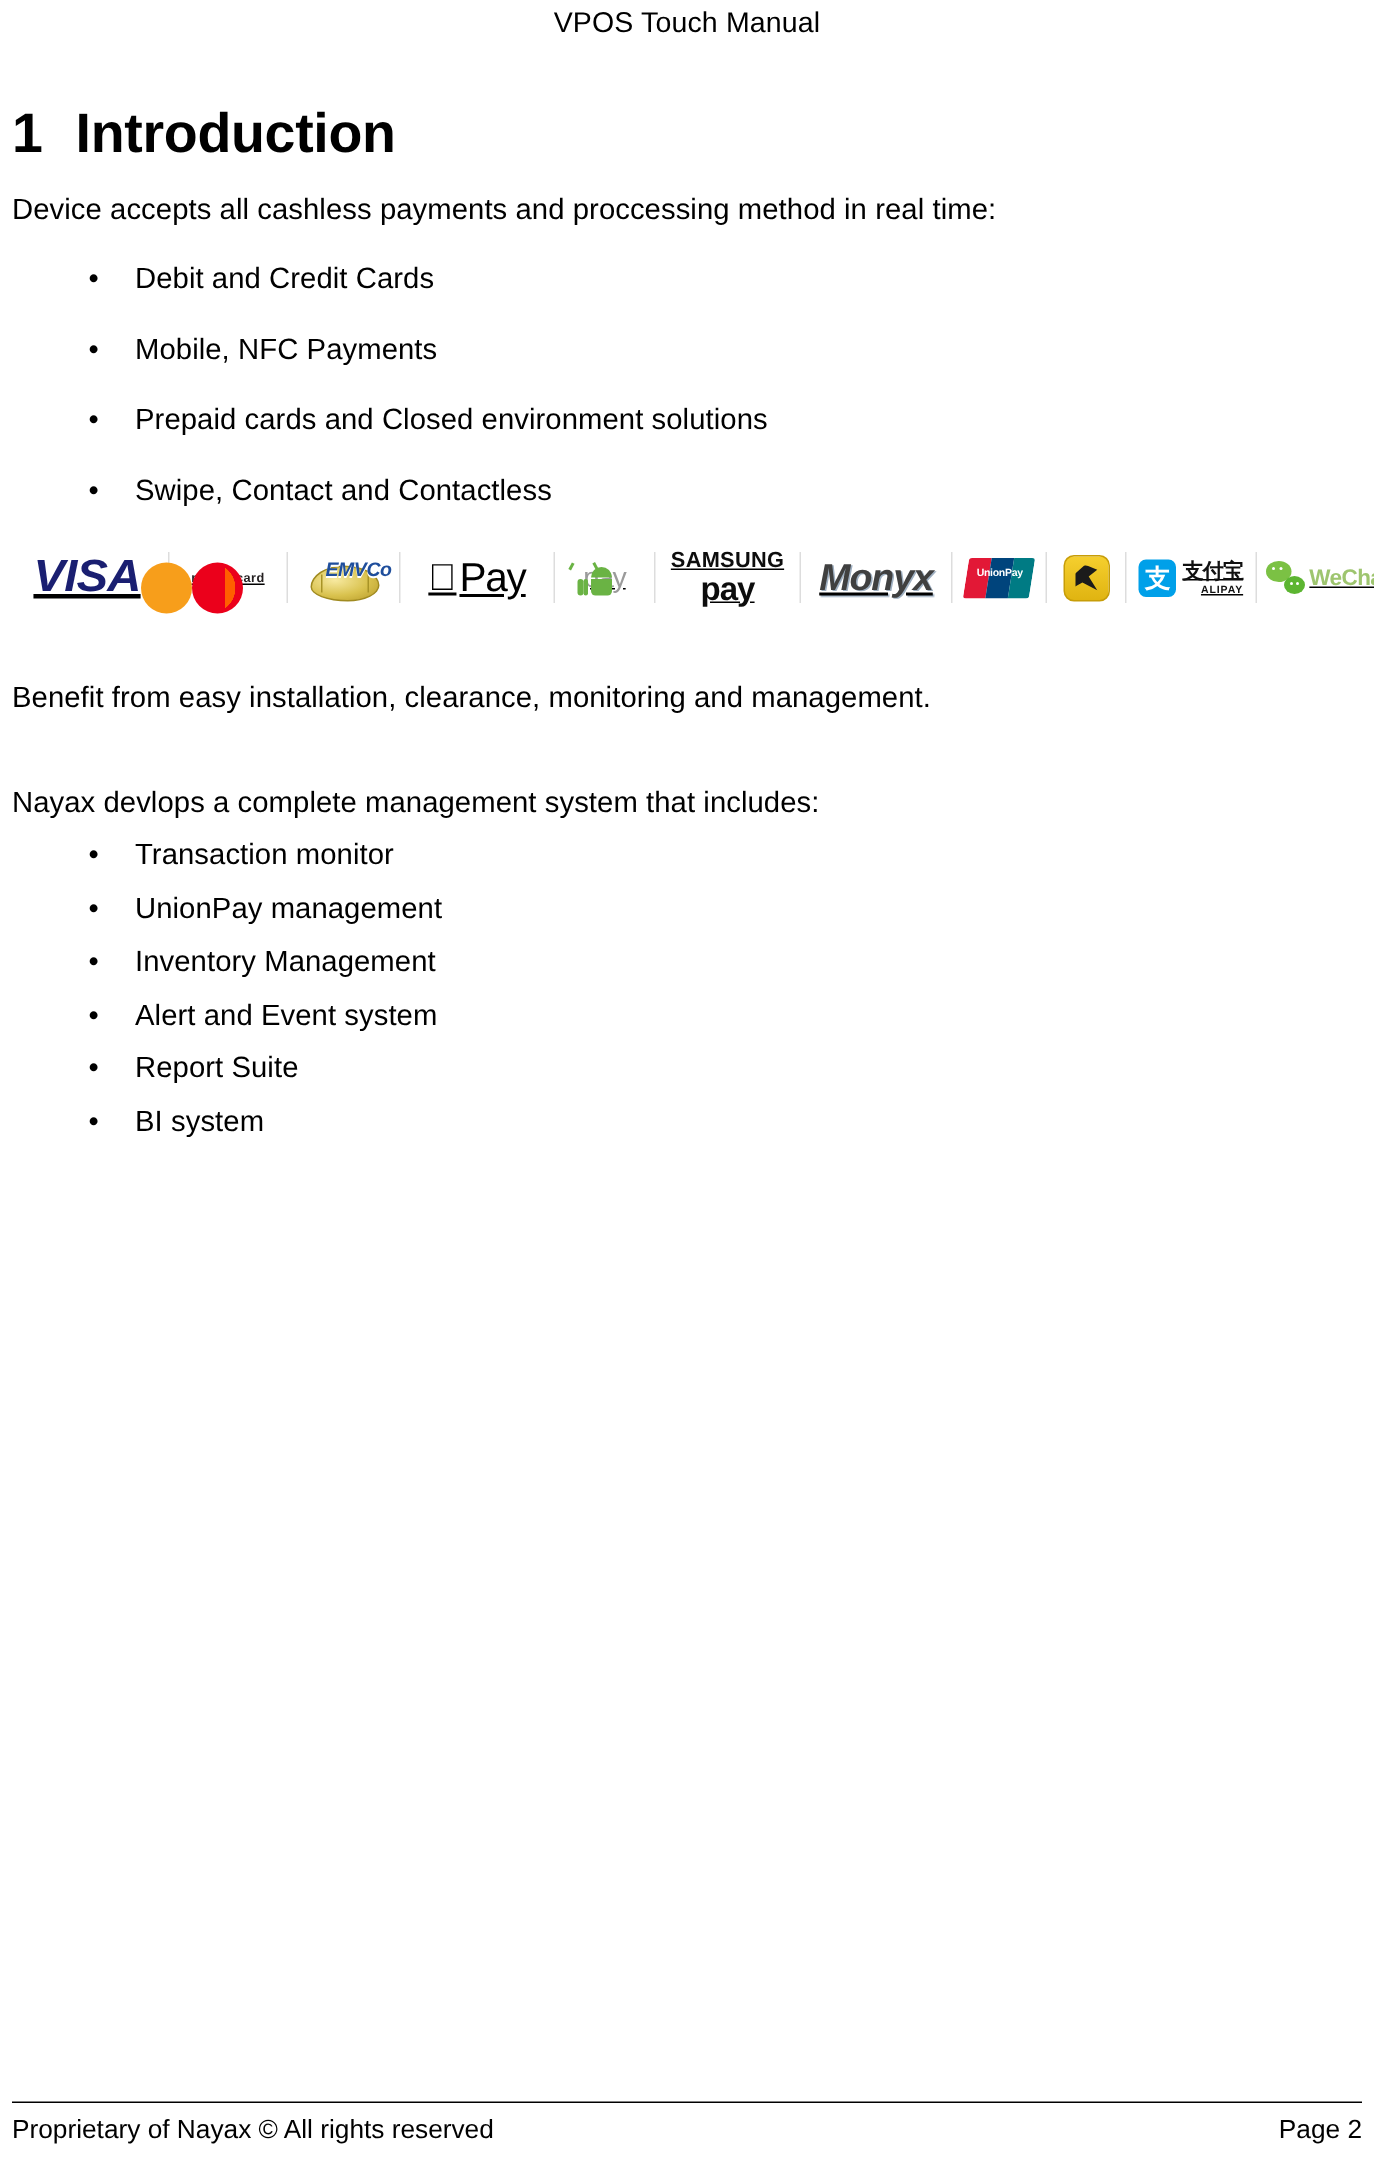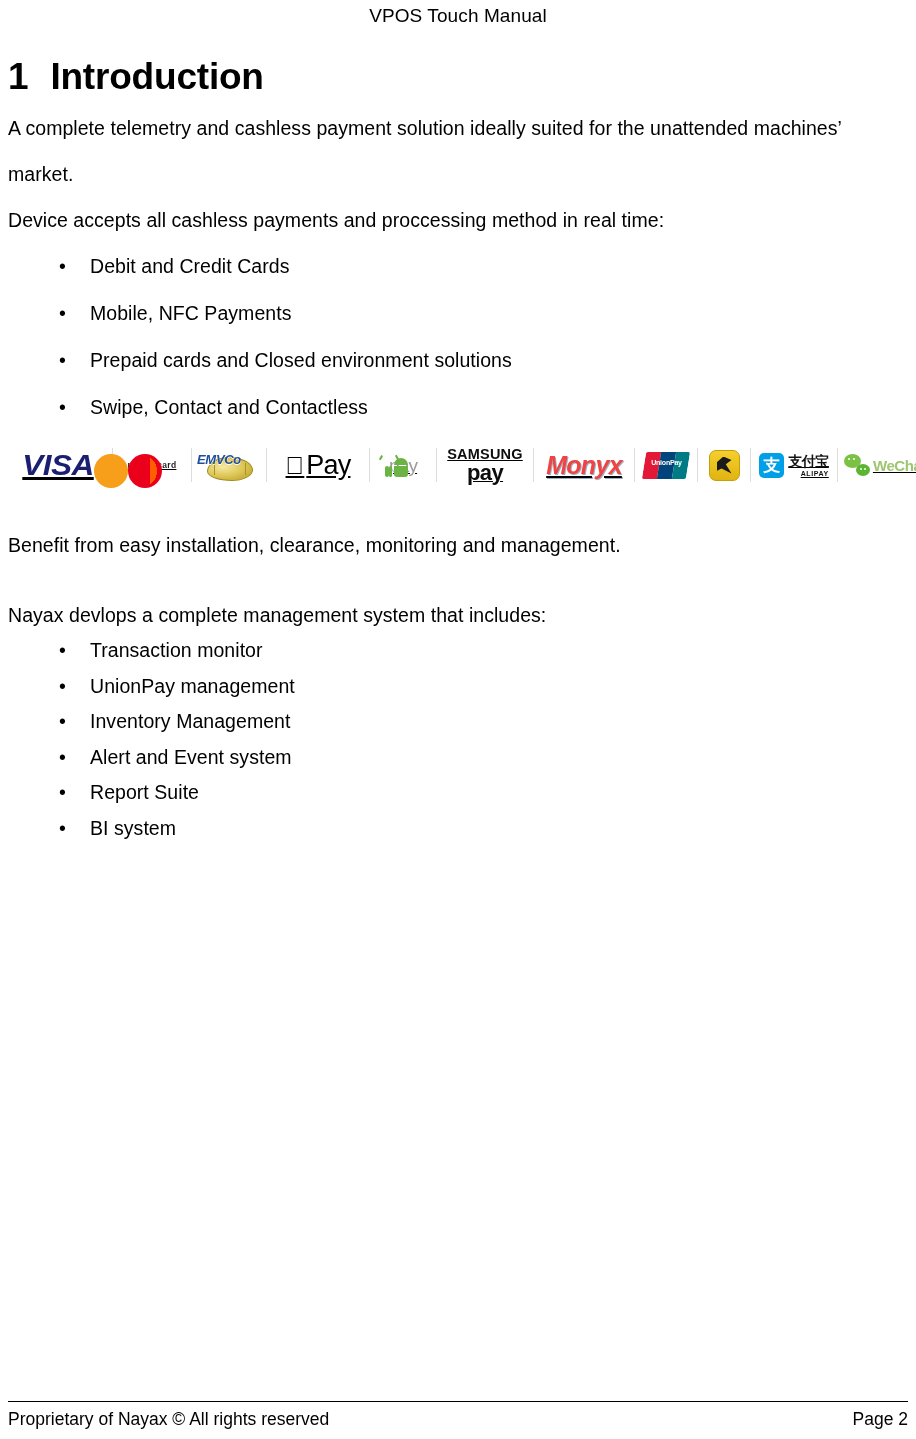--- a/index.html
+++ b/index.html
@@ -30,21 +30,21 @@
     text-align: center;
     font-size: 19px;
     line-height: 26px;
     padding-top: 3px;
     letter-spacing: 0.1px;
     font-weight: 400;
   }
 
   
   .h1 {
-    margin: 26px 0 6px 0;
+    margin: 38px 0 6px 0;
     font-size: 37px;
     line-height: 44px;
     font-weight: bold;
     letter-spacing: -0.2px;
   }
   .h1 .num { margin-right: 22px; }
 
   
   .para {
     font-size: 19.5px;
@@ -136,21 +136,21 @@
     position: absolute; left: 10px; top: 9px; width: 44px; height: 22px;
     background: radial-gradient(ellipse at 35% 40%, #f7e9a0 0%, #d9c24e 55%, #b79a28 100%);
     border-radius: 48% 52% 46% 54% / 60% 55% 45% 40%;
     border: 1px solid #a08a20;
   }
   .emvco .chip:after {
     content: ""; position: absolute; left: 6px; top: 5px; right: 6px; bottom: 5px;
     border-left: 1px solid #a89326; border-right: 1px solid #a89326;
   }
   .emvco .txt {
-    position: absolute; left: 0; top: 4px; width: 64px; text-align: left;
+    position: absolute; left: 0; top: 4px; width: 64px; text-align: right;
     font-size: 13px; font-weight: bold; font-style: italic; color: #1f4e9c;
     text-shadow: 0 1px 0 #ffffff; letter-spacing: -0.3px;
   }
 
   
   .applepay { display: flex; align-items: center; font-size: 27px; color: #000; }
   .applepay .apple { font-size: 25px; margin-right: 2px; line-height: 1; }
   .applepay .word  { letter-spacing: -0.8px; }
 
   
@@ -184,21 +184,21 @@
     letter-spacing: 0.2px; transform: scaleX(1.04);
   }
   .sampay .word {
     font-size: 22px; font-weight: bold; color: #0d0d0d;
     letter-spacing: -0.6px; margin-top: 1px;
   }
 
   
   .monyx {
     font-size: 25px; font-weight: bold; font-style: italic;
-    color: #ef4444; letter-spacing: -0.7px;
+    color: #404040; letter-spacing: -0.7px;
     text-shadow: 1px 1px 0 #9fb0c2;
   }
 
   
   .unionpay {
     position: relative; width: 44px; height: 27px;
     transform: skewX(-9deg); overflow: hidden; border-radius: 2px;
   }
   .unionpay i { position: absolute; top: 0; height: 27px; display: block; }
   .unionpay i.r { left: 0;    width: 15px; background: #e21836; }
@@ -280,21 +280,20 @@
 <div class="page">
 
   <div class="doc-header">
     <span>VPOS Touch Manual</span>
   </div>
 
   <h1 class="h1">
     <span class="num">1</span><span>Introduction</span>
   </h1>
 
-  <p class="para">A complete telemetry and cashless payment solution ideally suited for the unattended machines’ market.</p>
 
   <p class="para">Device accepts all cashless payments and proccessing method in real time:</p>
 
   <ul class="bullets spaced">
     <li>
       <span class="dot">•</span>
       <span>Debit and Credit Cards</span>
     </li>
     <li>
       <span class="dot">•</span>

